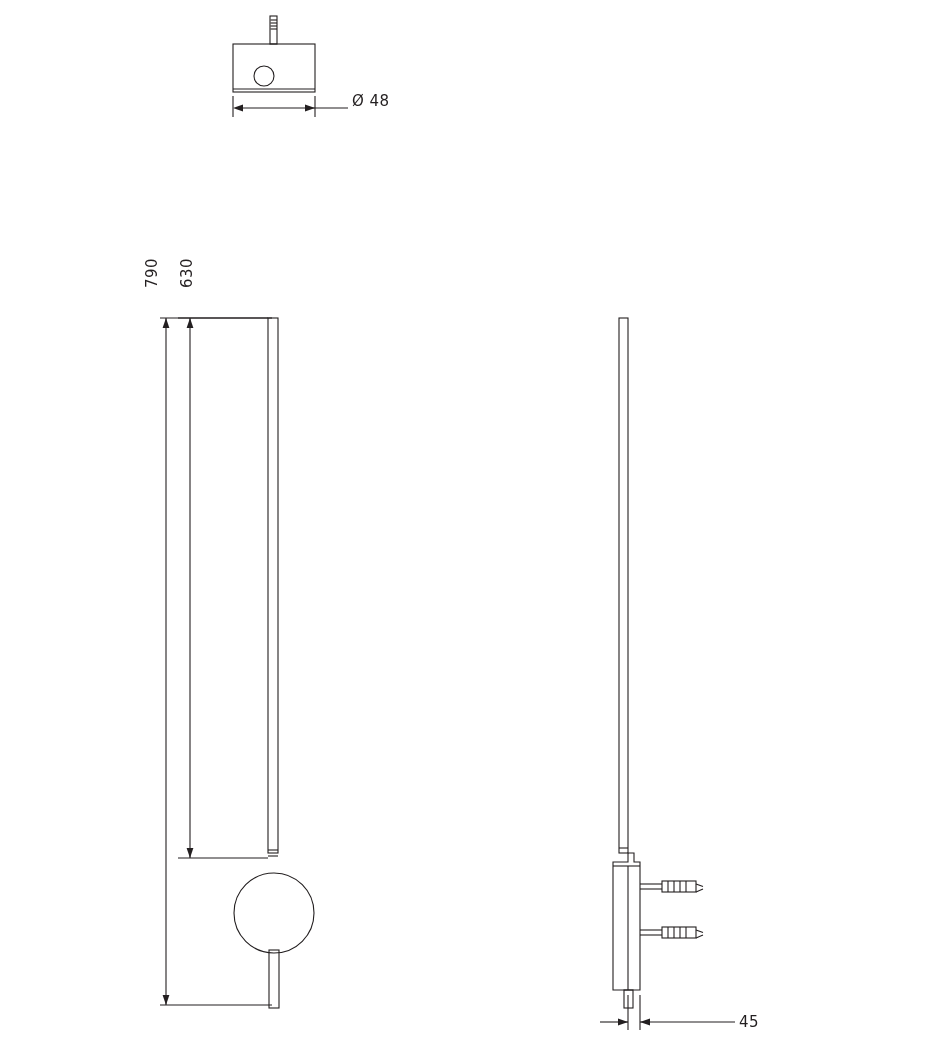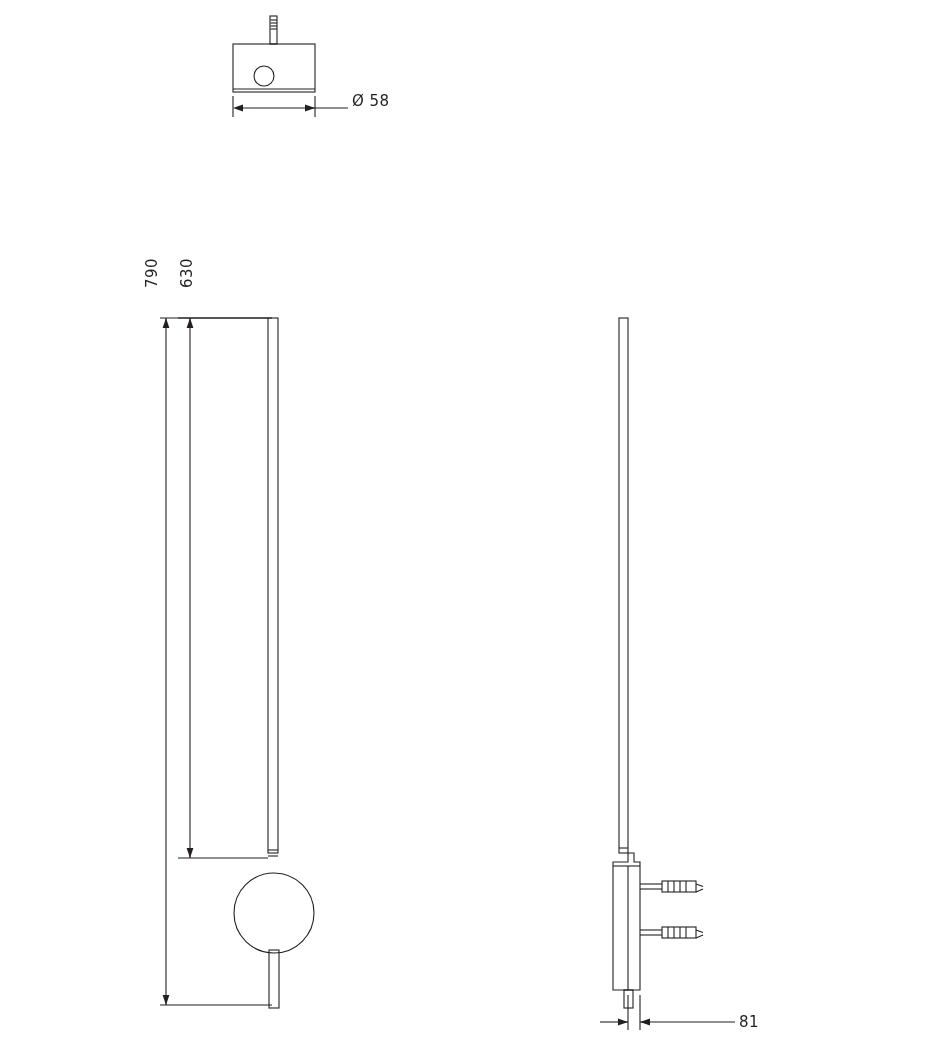--- a/index.html
+++ b/index.html
@@ -154,18 +154,18 @@
         <line x1="640" y1="995" x2="640" y2="1030"></line>
         <line x1="600" y1="1022" x2="628" y2="1022"></line>
         <line x1="640" y1="1022" x2="735" y2="1022"></line>
         <polygon points="628,1022 618,1018.6 618,1025.4" fill="#231f20" stroke="none"></polygon>
         <polygon points="640,1022 650,1018.6 650,1025.4" fill="#231f20" stroke="none"></polygon>
       </g>
 
     </g>
   </svg>
 
-  <div class="dim-label" id="lbl-d92">Ø 58</div>
+  <div class="dim-label" id="lbl-d92">Ø 48</div>
   <div class="dim-label vertical" id="lbl-790">790</div>
   <div class="dim-label vertical" id="lbl-630">630</div>
-  <div class="dim-label" id="lbl-45">81</div>
+  <div class="dim-label" id="lbl-45">45</div>
 
 </div>
 
 </body></html>

